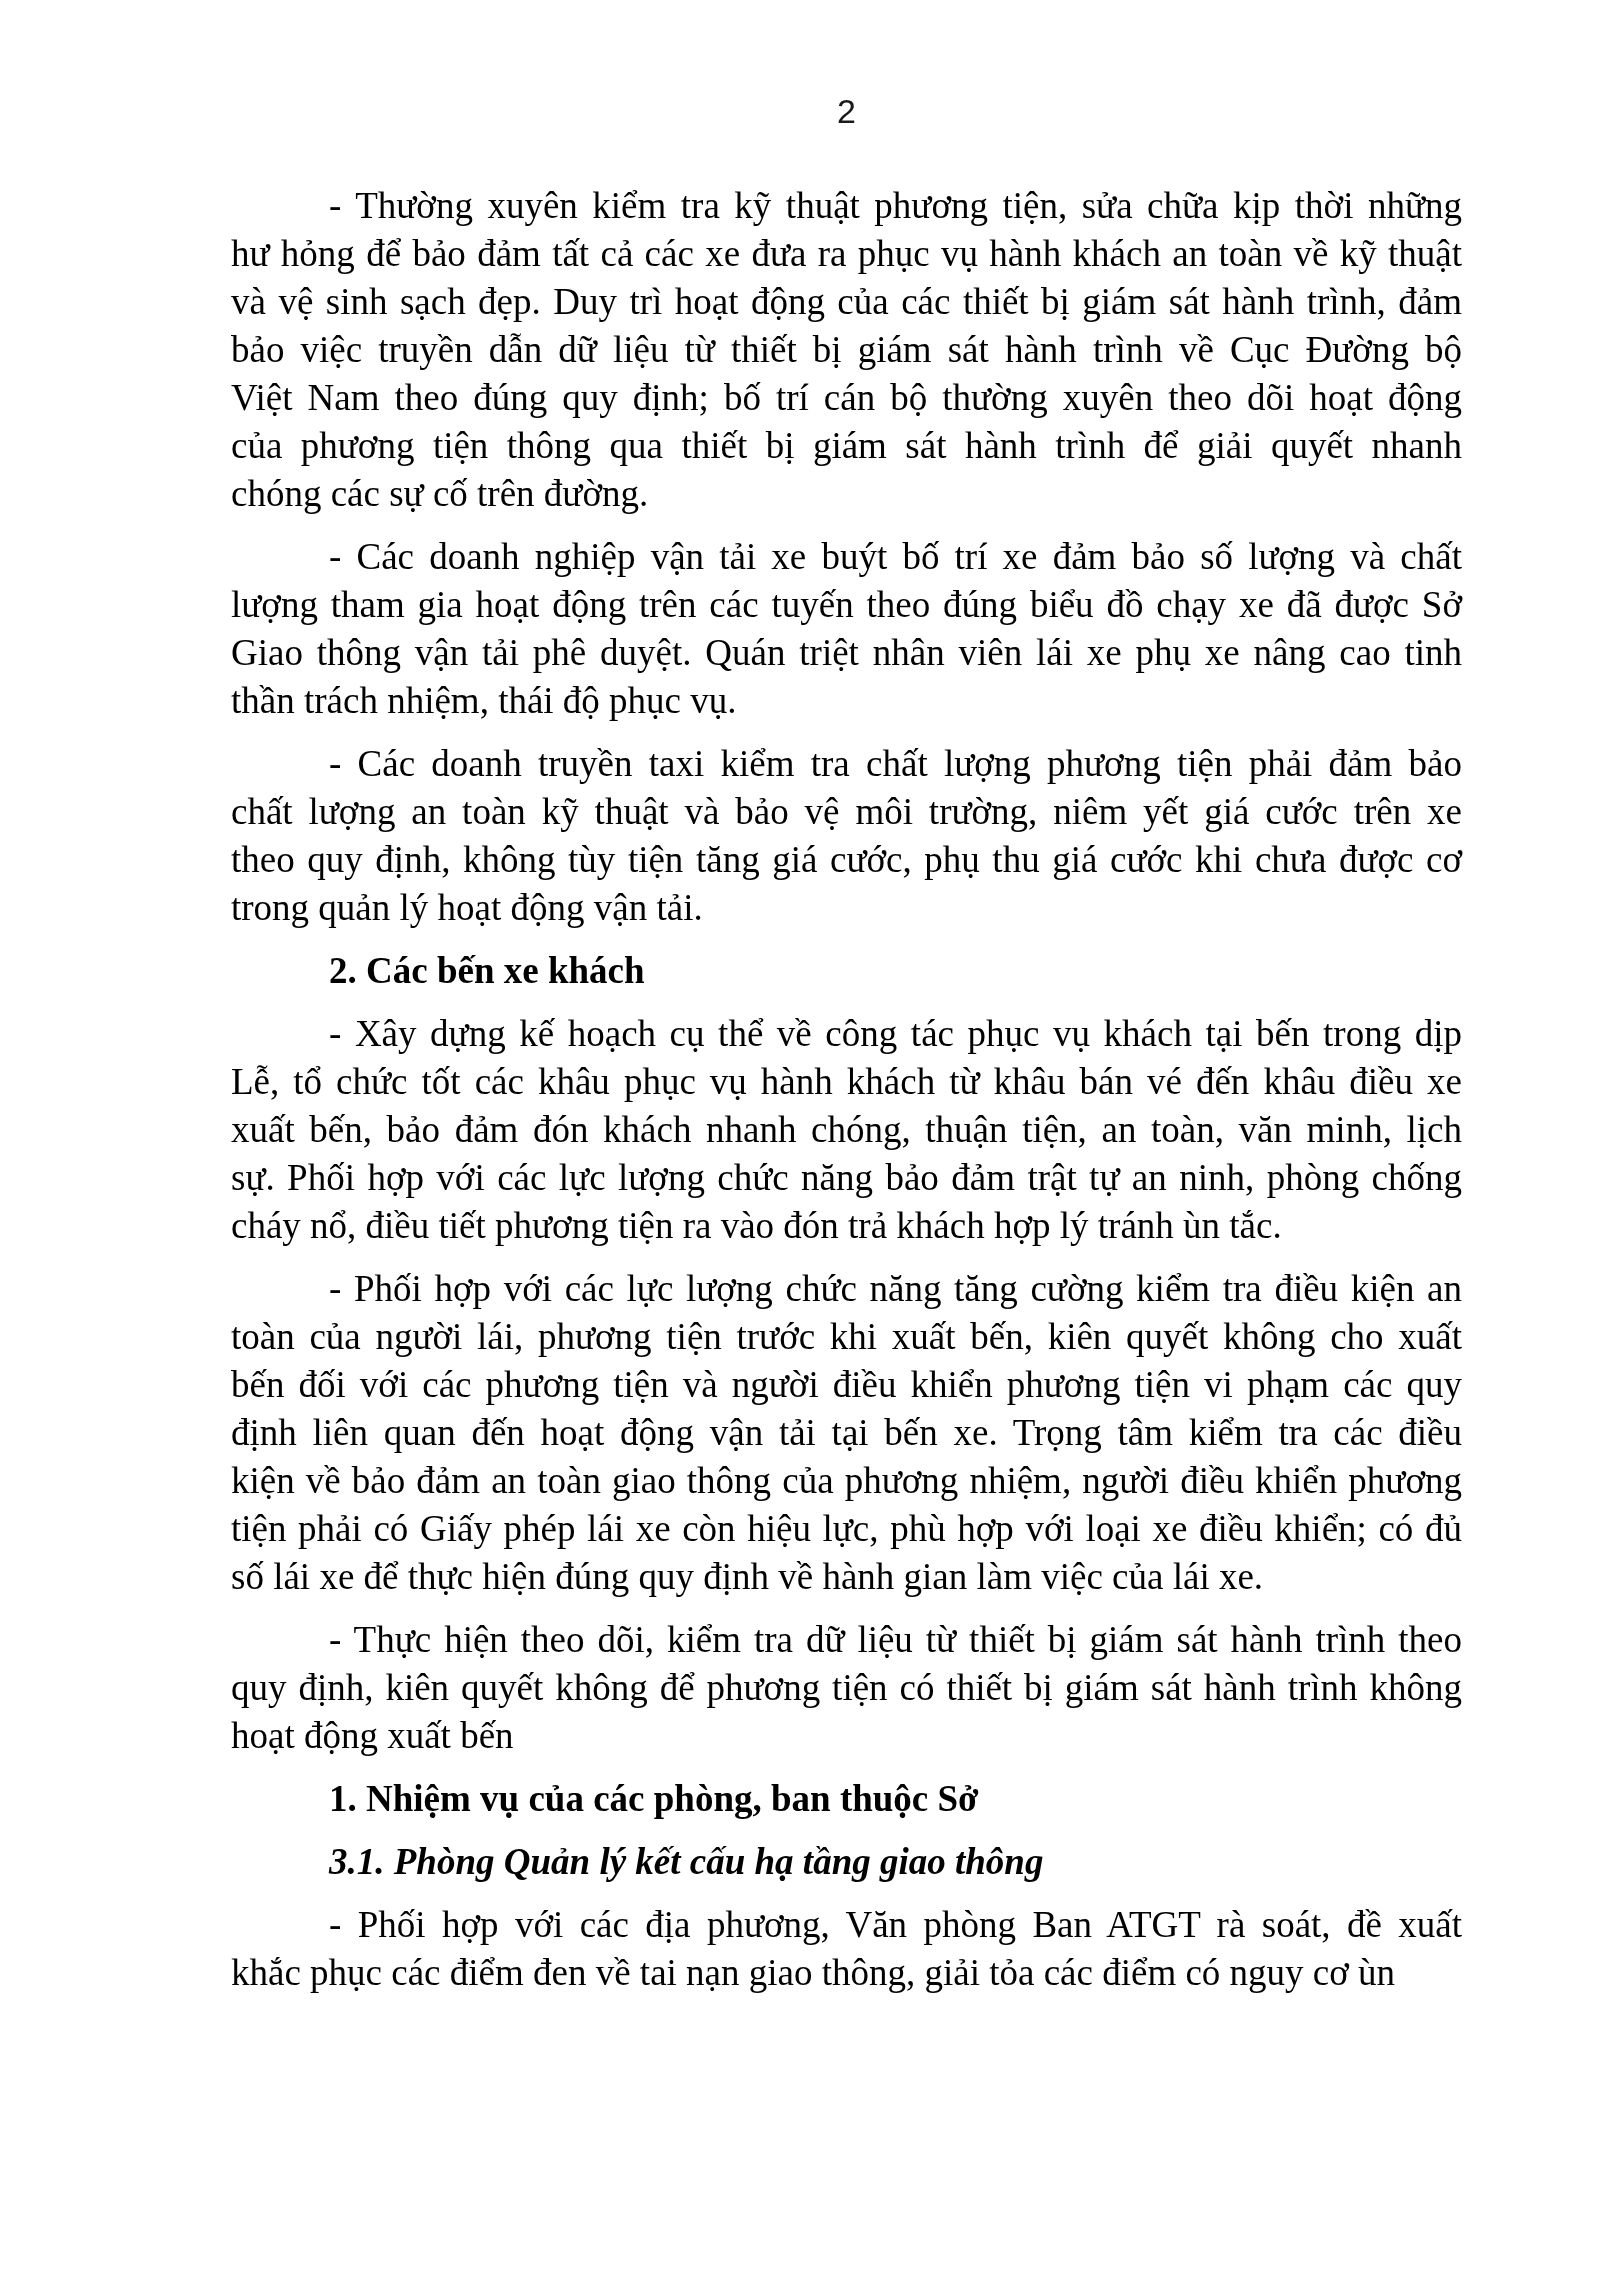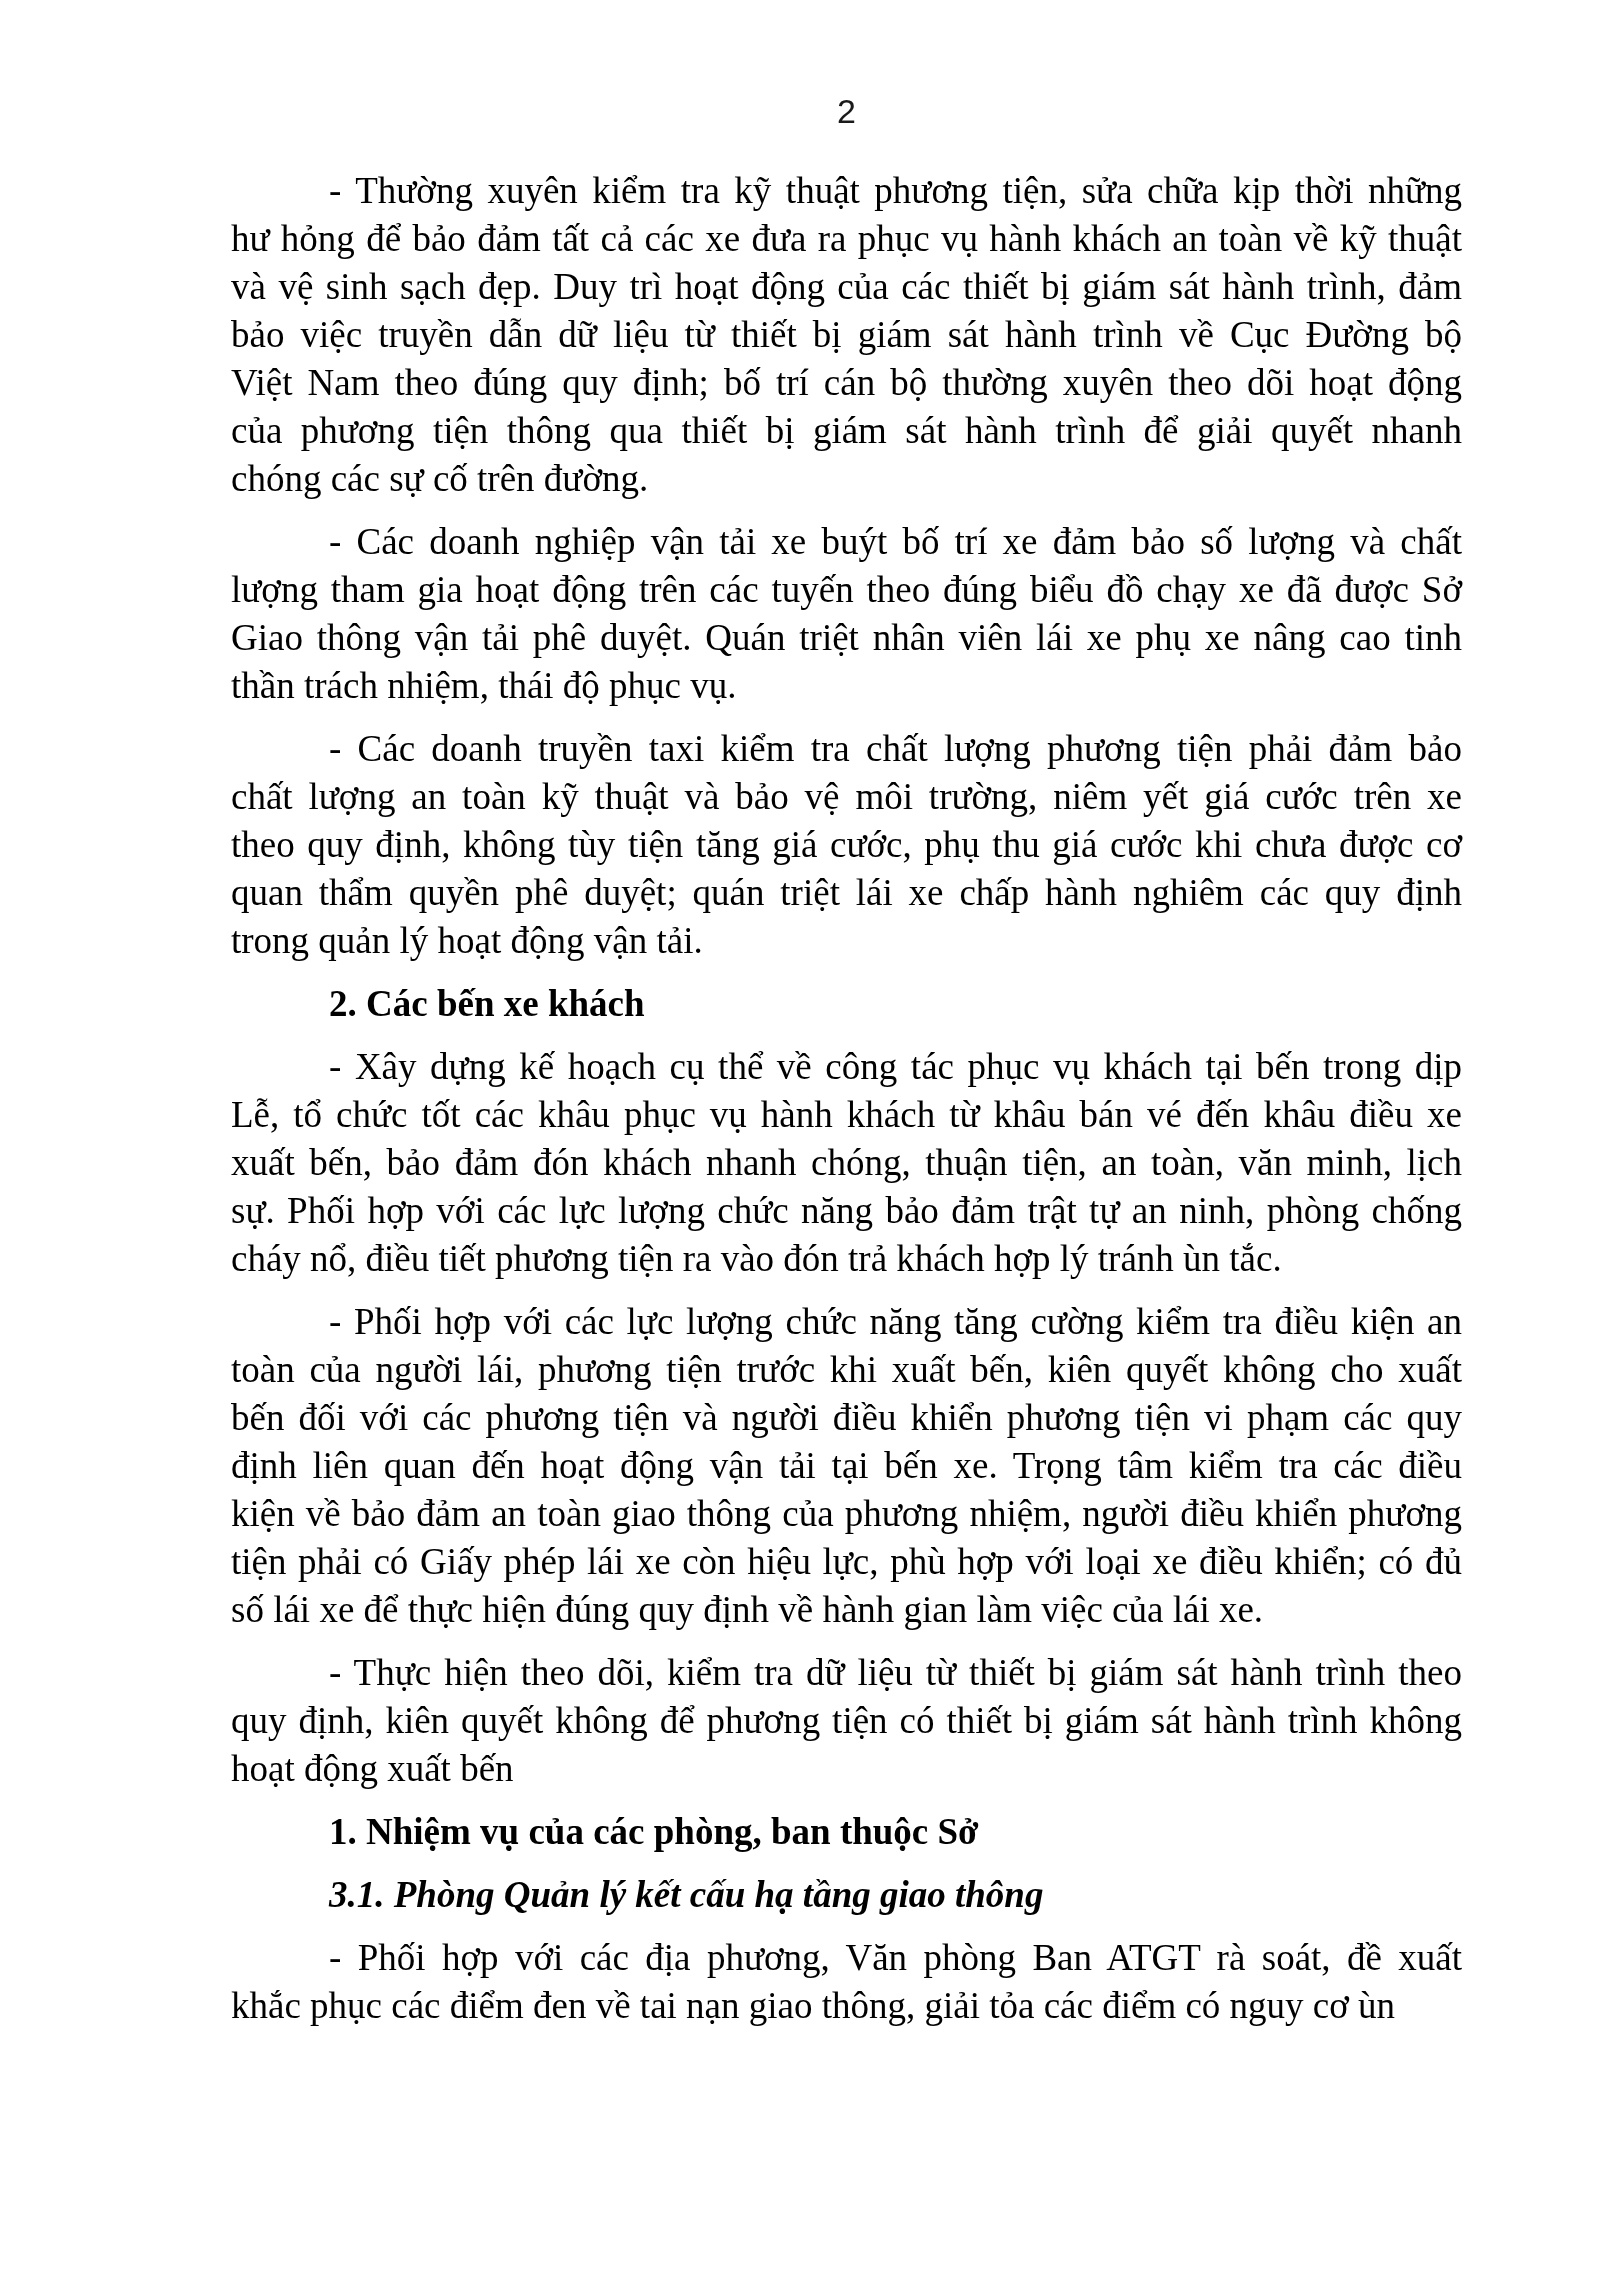--- a/index.html
+++ b/index.html
@@ -23,21 +23,21 @@
     width: 1231px;
     text-align: center;
     font-family: "Liberation Sans", "DejaVu Sans", sans-serif;
     font-size: 34px;
     line-height: 36px;
     color: #1a1a1a;
   }
   .content {
     position: absolute;
     left: 231px;
-    top: 167px;
+    top: 182px;
     width: 1231px;
     font-size: 37px;
     line-height: 48px;
   }
   .paragraph {
     margin: 0 0 15px 0;
   }
   .line {
     text-align: justify;
   }
@@ -74,21 +74,20 @@
       <div class="paragraph">
         <div class="line first just">- Các doanh nghiệp vận tải xe buýt bố trí xe đảm bảo số lượng và chất</div>
         <div class="line just">lượng tham gia hoạt động trên các tuyến theo đúng biểu đồ chạy xe đã được Sở</div>
         <div class="line just">Giao thông vận tải phê duyệt. Quán triệt nhân viên lái xe phụ xe nâng cao tinh</div>
         <div class="line">thần trách nhiệm, thái độ phục vụ.</div>
       </div>
       <div class="paragraph">
         <div class="line first just">- Các doanh truyền taxi kiểm tra chất lượng phương tiện phải đảm bảo</div>
         <div class="line just">chất lượng an toàn kỹ thuật và bảo vệ môi trường, niêm yết giá cước trên xe</div>
         <div class="line just">theo quy định, không tùy tiện tăng giá cước, phụ thu giá cước khi chưa được cơ</div>
-        <div class="line just">quan thẩm quyền phê duyệt; quán triệt lái xe chấp hành nghiêm các quy định</div>
         <div class="line">trong quản lý hoạt động vận tải.</div>
       </div>
       <div class="heading">2. Các bến xe khách</div>
       <div class="paragraph">
         <div class="line first just">- Xây dựng kế hoạch cụ thể về công tác phục vụ khách tại bến trong dịp</div>
         <div class="line just">Lễ, tổ chức tốt các khâu phục vụ hành khách từ khâu bán vé đến khâu điều xe</div>
         <div class="line just">xuất bến, bảo đảm đón khách nhanh chóng, thuận tiện, an toàn, văn minh, lịch</div>
         <div class="line just">sự. Phối hợp với các lực lượng chức năng bảo đảm trật tự an ninh, phòng chống</div>
         <div class="line">cháy nổ, điều tiết phương tiện ra vào đón trả khách hợp lý tránh ùn tắc.</div>
       </div>

